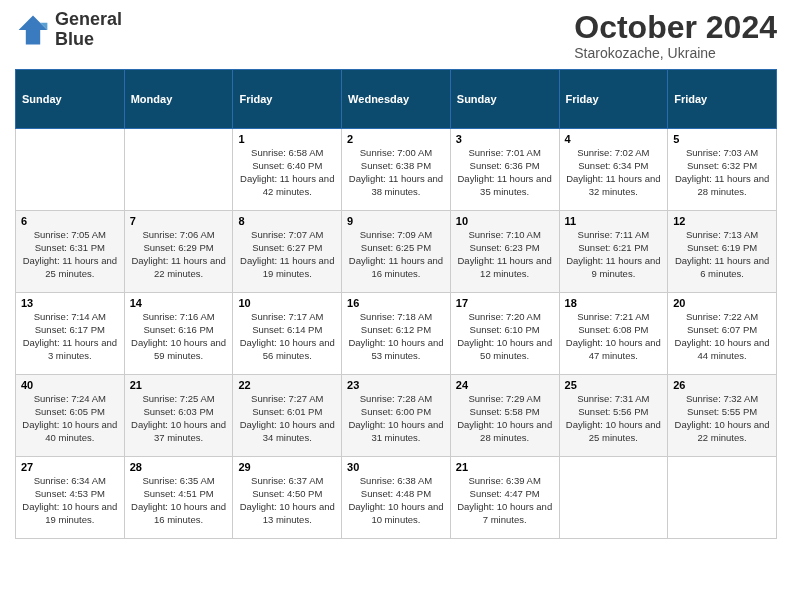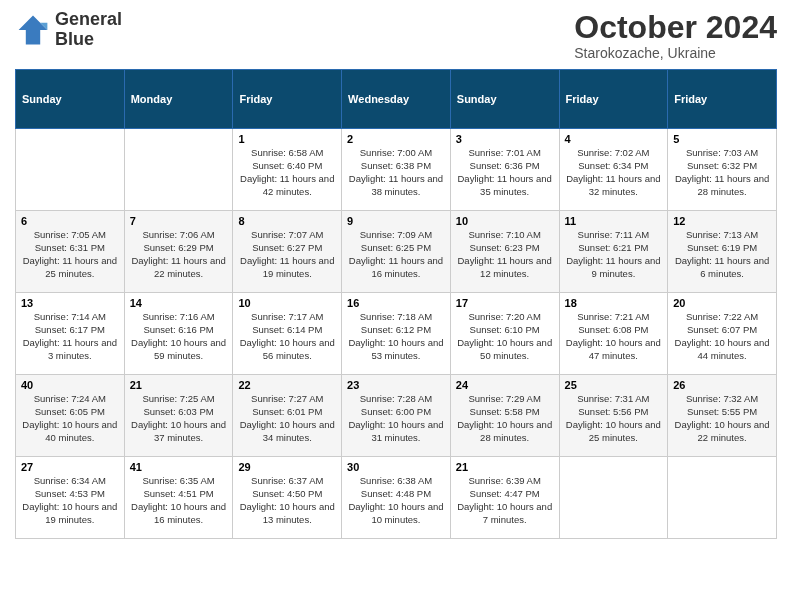--- a/index.html
+++ b/index.html
@@ -241,21 +241,21 @@
             <span class="day-num">26</span>
             <div class="day-info">Sunrise: 7:32 AM<br>Sunset: 5:55 PM<br>Daylight: 10 hours and 22 minutes.</div>
           </td>
         </tr>
         <tr>
           <td>
             <span class="day-num">27</span>
             <div class="day-info">Sunrise: 6:34 AM<br>Sunset: 4:53 PM<br>Daylight: 10 hours and 19 minutes.</div>
           </td>
           <td>
-            <span class="day-num">41</span>
+            <span class="day-num">28</span>
             <div class="day-info">Sunrise: 6:35 AM<br>Sunset: 4:51 PM<br>Daylight: 10 hours and 16 minutes.</div>
           </td>
           <td>
             <span class="day-num">29</span>
             <div class="day-info">Sunrise: 6:37 AM<br>Sunset: 4:50 PM<br>Daylight: 10 hours and 13 minutes.</div>
           </td>
           <td>
             <span class="day-num">30</span>
             <div class="day-info">Sunrise: 6:38 AM<br>Sunset: 4:48 PM<br>Daylight: 10 hours and 10 minutes.</div>
           </td>

